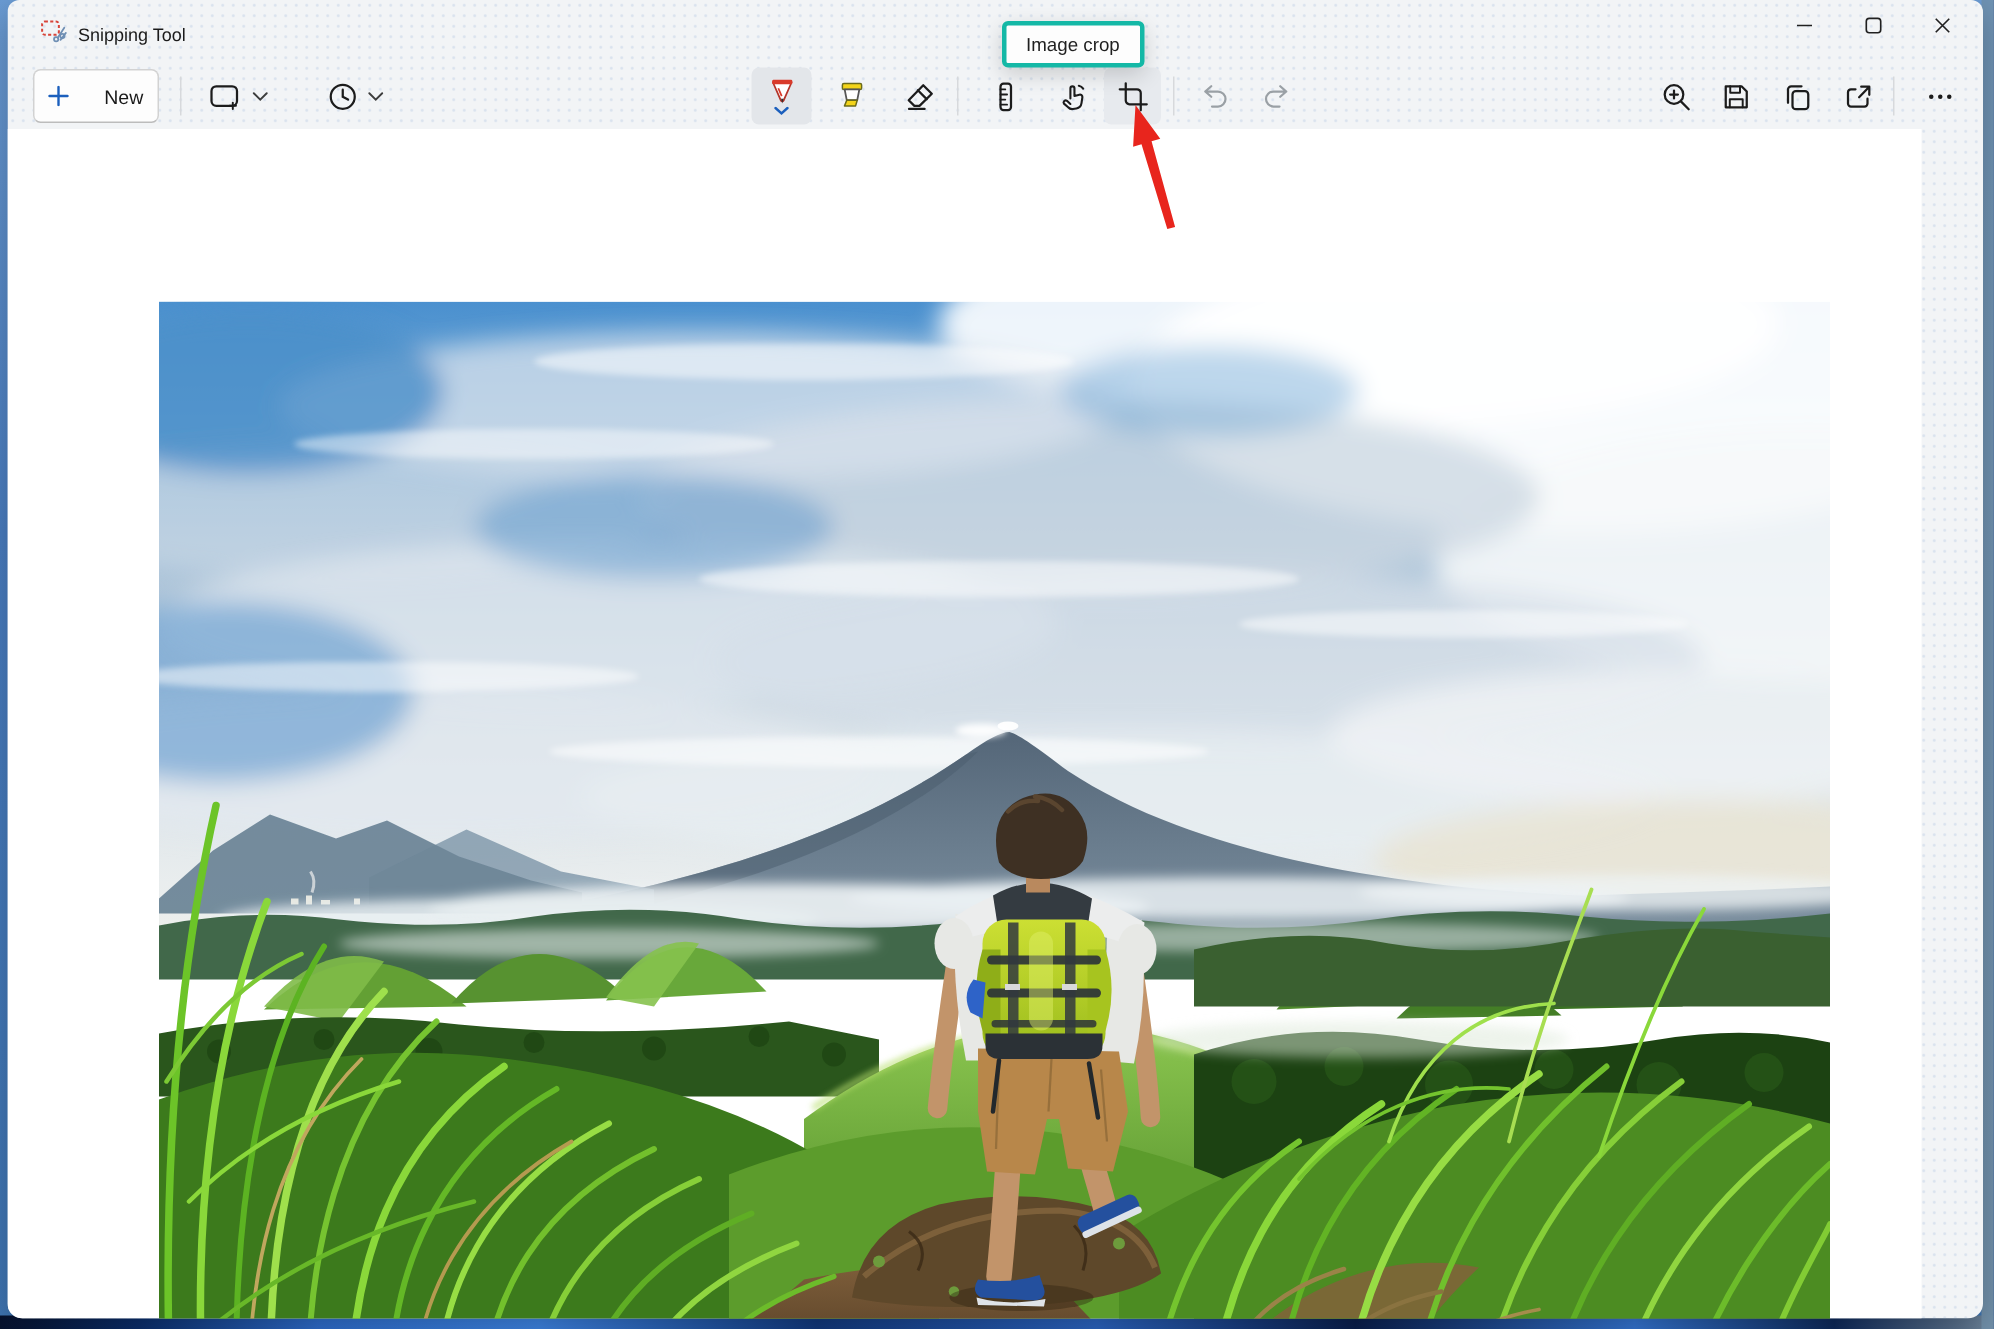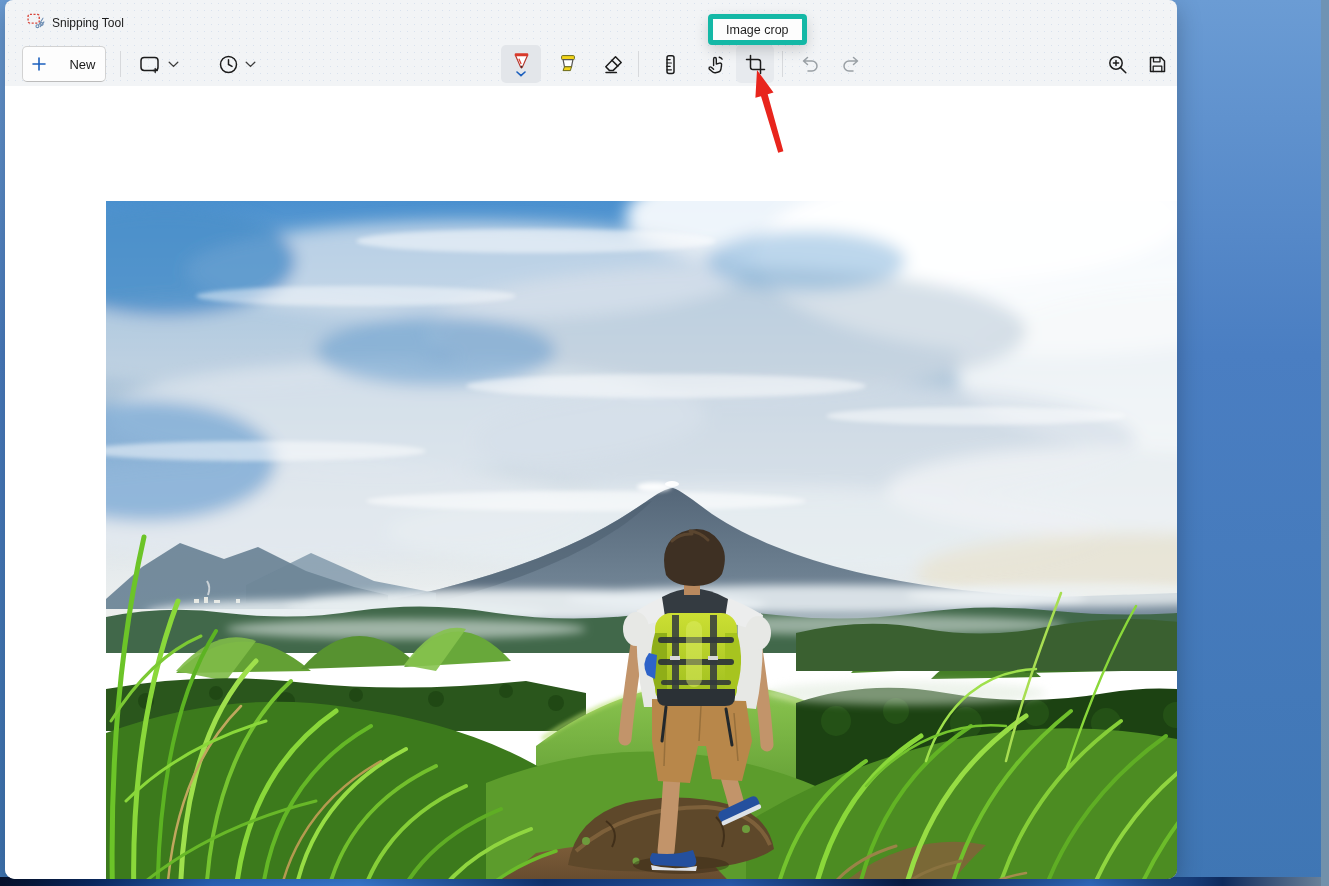--- a/index.html
+++ b/index.html
@@ -5,21 +5,21 @@
   html,body{margin:0;padding:0;background:#2a4a72;}
   *{box-sizing:border-box;}
   .screen{position:relative;width:1329px;height:886px;overflow:hidden;
     font-family:"Liberation Sans","DejaVu Sans",sans-serif;-webkit-font-smoothing:antialiased;}
   
   .desktop{position:absolute;inset:0;background:linear-gradient(180deg,#6b9cd4 0%,#4a7ec2 40%,#3f76b4 100%);}
   .desktop-strip{position:absolute;left:0;right:0;bottom:0;height:9px;
     background:linear-gradient(90deg,#06122e 0%,#0b2f6e 7%,#2f6fd0 16%,#3f87e8 27%,#123a80 41%,#2c66c4 55%,#0a1f4e 68%,#3577d6 82%,#0e2a5c 92%,#70879d 100%);}
   .desktop-right{position:absolute;top:0;bottom:0;right:0;width:8px;background:linear-gradient(180deg,#6f93b4,#7291ab);}
   
-  .window{position:absolute;left:5px;top:0;width:1172px;height:879px;border-radius:8px 8px 10px 10px;
+  .window{position:absolute;left:5px;top:0;width:1317px;height:879px;border-radius:8px 8px 10px 10px;
     background-color:var(--window-bg,#f2f4f6);
     background-image:radial-gradient(rgba(160,185,220,.30) .8px,transparent 1px);background-size:7px 7px;
     box-shadow:0 8px 24px rgba(0,0,0,.25);overflow:hidden;}
   .titlebar{position:absolute;left:0;top:0;right:0;height:38px;}
   .app-icon{position:absolute;left:22px;top:12px;width:18px;height:18px;}
   .title{position:absolute;left:47px;top:16px;font-size:12px;color:#1b1b1b;}
   .winbtn{position:absolute;top:0;width:46px;height:34px;display:flex;align-items:center;justify-content:center;color:#202020;}
   .winbtn.min{left:1175px}.winbtn.max{left:1221px}.winbtn.close{left:1267px}
   
   .toolbar{position:absolute;left:0;top:42px;right:0;height:44px;}
@@ -32,22 +32,22 @@
     align-items:center;justify-content:center;color:var(--icon,#1c1c1c);}
   .tbtn.selected{background:var(--selected-bg,#e3e6ea);}
   .tbtn.hovered{background:var(--hover-bg,#e7eaee);}
   .tbtn.disabled{color:var(--icon-disabled,#9aa0a5);}
   .chev{display:inline-block}
   
   .canvas{position:absolute;left:0;top:86px;width:1276px;height:793px;background:var(--canvas-bg,#ffffff);}
   .photo{position:absolute;left:101px;top:115px;width:1114px;height:740px;overflow:hidden;}
   .photo svg{display:block;width:100%;height:100%;}
   
-  .tooltip{position:absolute;left:708px;top:14px;height:31px;padding:0 13px;display:flex;align-items:center;
-    background:var(--tooltip-bg,#fdfdfd);border:5px solid #14b8a6;border-radius:4px;
+  .tooltip{position:absolute;left:668px;top:14px;height:31px;padding:0 13px;display:flex;align-items:center;
+    background:var(--tooltip-bg,#fdfdfd);border:3px solid #14b8a6;border-radius:4px;
     box-shadow:0 5px 14px rgba(0,0,0,.16);font-size:12.5px;color:#1f1f1f;z-index:40;white-space:nowrap;}
   .arrow-overlay{position:absolute;inset:0;z-index:30;pointer-events:none;}
 </style>
 </head>
 <body>
 
 <div class="screen">
   <div class="desktop"></div>
   <div class="desktop-strip"></div>
   <div class="desktop-right"></div>

